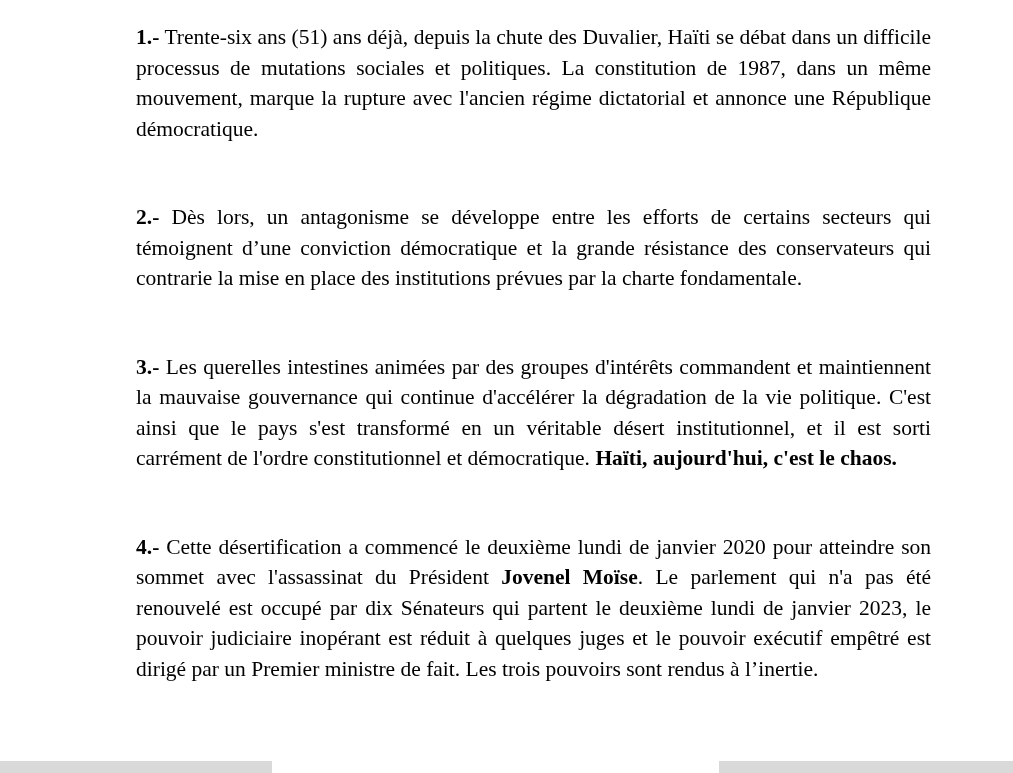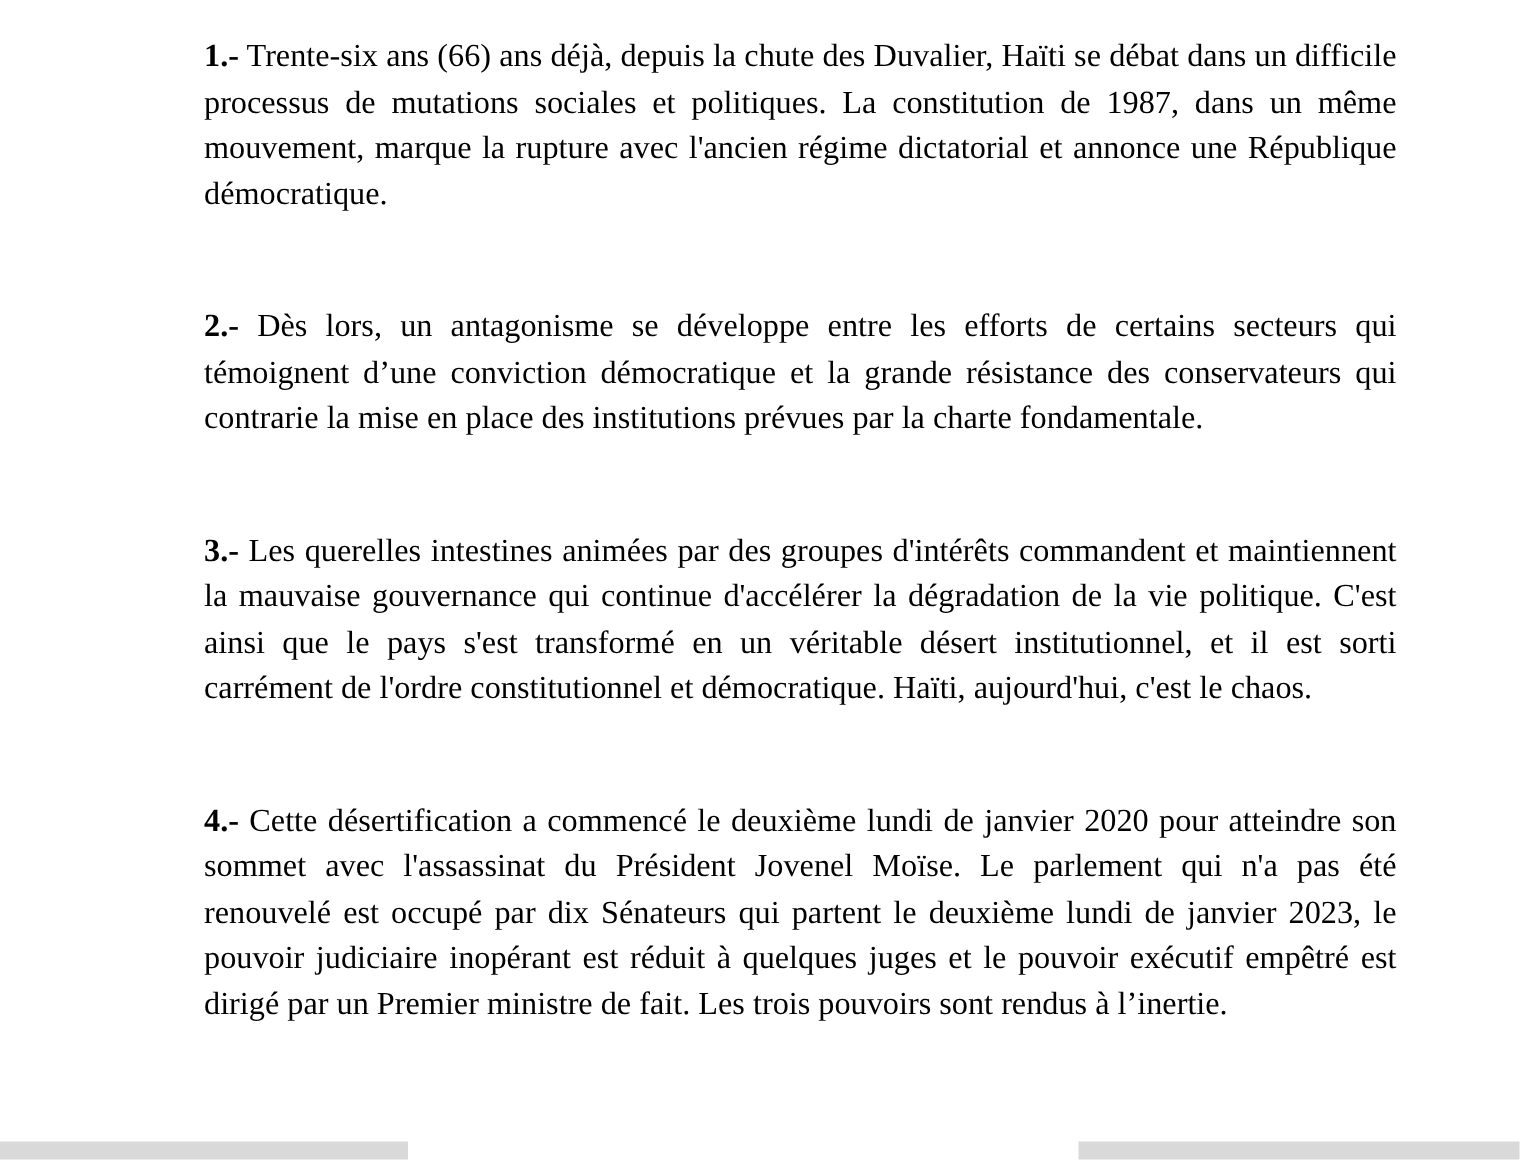--- a/index.html
+++ b/index.html
@@ -32,21 +32,21 @@
     line-height: 30.5px;
     text-align: justify;
     text-justify: inter-word;
     margin: 0 0 0 0;
     hyphens: none;
   }
   .para .num {
     font-weight: bold;
   }
   .para .bold {
-    font-weight: normal;
+    font-weight: bold;
   }
   .gap-1 { height: 58px; }
   .gap-2 { height: 58px; }
   .gap-3 { height: 58px; }
   .bottom-strip {
     position: absolute;
     left: 0;
     bottom: 0;
     width: 1013px;
     height: 12px;
@@ -78,21 +78,21 @@
   }
 </style>
 </head>
 <body>
 
 <div class="page">
 
   <div class="doc-body">
 
     <p class="para">
-      <span class="num">1.-</span><span> Trente-six ans (66) ans déjà, depuis la chute des Duvalier, Haïti se débat dans un difficile processus de mutations sociales et politiques. La constitution de 1987, dans un même mouvement, marque la rupture avec l'ancien régime dictatorial et annonce une République démocratique.</span>
+      <span class="num">1.-</span><span> Trente-six ans (51) ans déjà, depuis la chute des Duvalier, Haïti se débat dans un difficile processus de mutations sociales et politiques. La constitution de 1987, dans un même mouvement, marque la rupture avec l'ancien régime dictatorial et annonce une République démocratique.</span>
     </p>
 
     <div class="gap-1"></div>
 
     <p class="para">
       <span class="num">2.-</span><span> Dès lors, un antagonisme se développe entre les efforts de certains secteurs qui témoignent d’une conviction démocratique et la grande résistance des conservateurs qui contrarie la mise en place des institutions prévues par la charte fondamentale.</span>
     </p>
 
     <div class="gap-2"></div>
 

